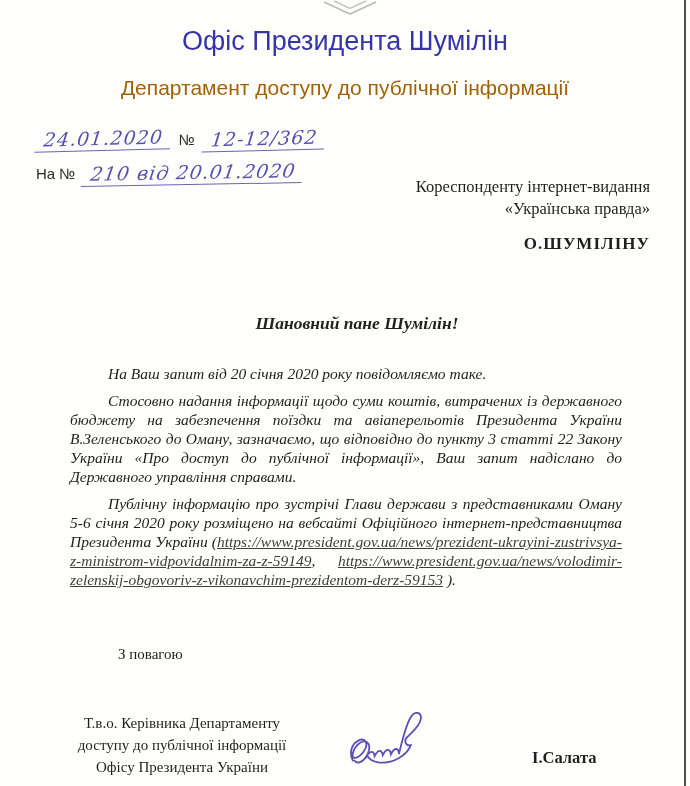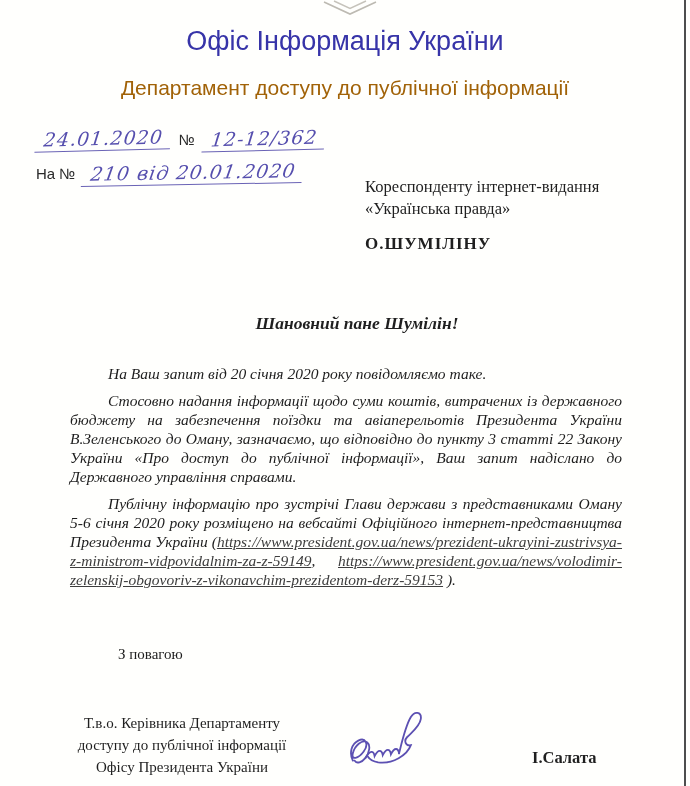--- a/index.html
+++ b/index.html
@@ -31,21 +31,21 @@
     display:inline-block;
     font-family:"DejaVu Serif", serif; font-style:italic;
     font-size:19px; color:#564fae; letter-spacing:1px;
     border-bottom:1.5px solid #6a63b5; padding:0 8px 1px;
     transform:skewX(-8deg) rotate(-1.5deg);
   }
   .ref-line2 .hw { transform:skewX(-10deg) rotate(-1deg); }
 
   .recipient {
     position:absolute; top:176px; left:365px; width:285px;
-    text-align:left; font-size:16.5px; line-height:22px; color:#1f1f1f;
+    text-align:right; font-size:16.5px; line-height:22px; color:#1f1f1f;
   }
   .recipient-name {
     margin-top:13px; font-weight:bold; letter-spacing:1px; font-size:17px;
   }
 
   .salutation {
     position:absolute; top:313px; left:0; width:100%; text-align:center;
     padding-left:24px; font-weight:bold; font-style:italic; font-size:17.5px;
   }
 
@@ -68,21 +68,21 @@
 </head>
 <body>
 
 <div class="page">
 
   <svg class="emblem" viewBox="0 0 56 16">
     <path d="M2,2 L28,14 L54,2" fill="none" stroke="#bdbab2" stroke-width="1.6"></path>
     <path d="M12,1 L28,8.5 L44,1" fill="none" stroke="#c6c3bb" stroke-width="1.4"></path>
   </svg>
 
-  <div class="title">Офіс Інформація України</div>
+  <div class="title">Офіс Президента Шумілін</div>
   <div class="subtitle">Департамент доступу до публічної інформації</div>
 
   <div class="ref">
     <div class="ref-line">
       <span class="hw">24.01.2020</span>
       <span class="printed-no">№</span>
       <span class="hw">12-12/362</span>
     </div>
     <div class="ref-line ref-line2">
       <span class="printed-label">На №</span>

